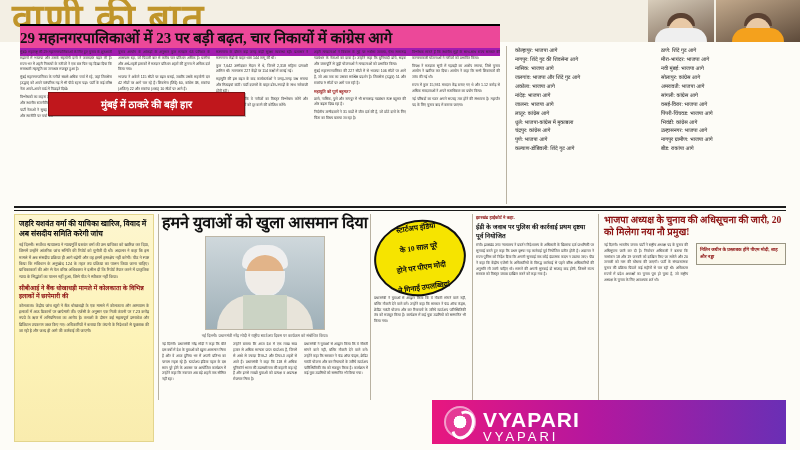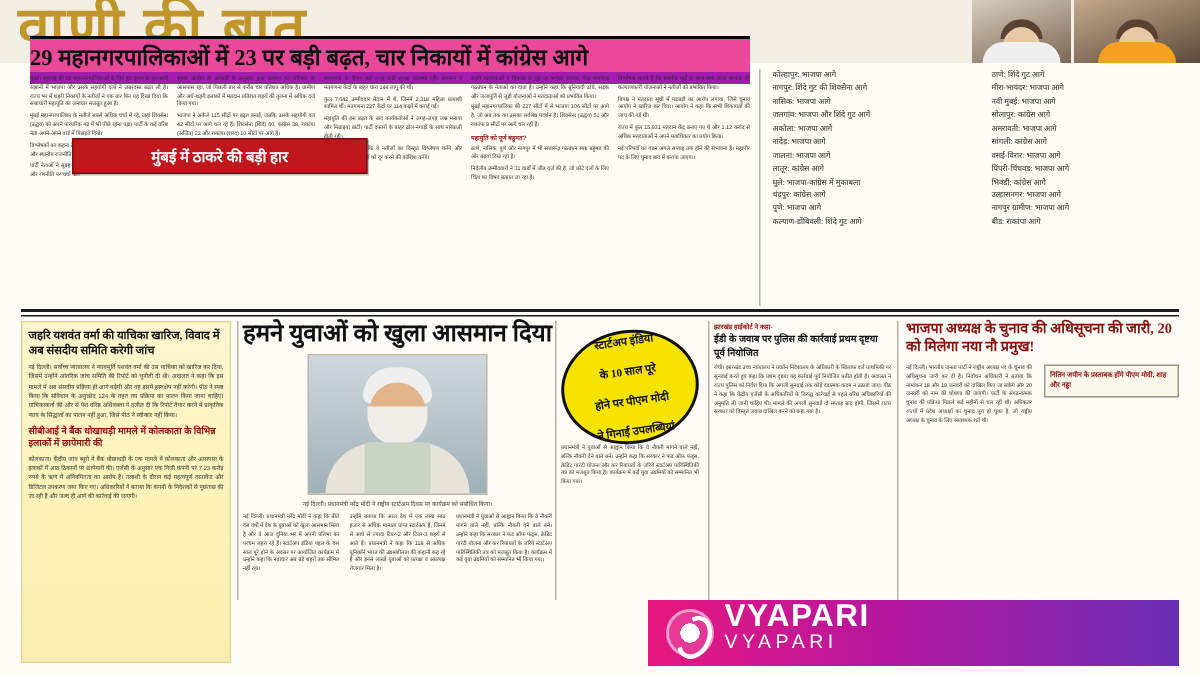--- a/index.html
+++ b/index.html
@@ -173,21 +173,21 @@
   .col6 .g2{position:absolute;left:92px;top:0;width:90px;}
   .col6 .note{
     border:1px solid #9a9684;padding:3px;font-size:4.6px;line-height:1.5;
     color:#8c1111;font-weight:bold;background:#fbf8ec;
   }
 
   
   .ad{
     position:absolute;left:432px;top:400px;width:354px;height:44px;
     background:linear-gradient(90deg,#e8177f 0%, #b5179e 45%, #6a2fb5 100%);
-    display:flex;align-items:flex-start;gap:10px;padding-left:51px;box-sizing:border-box;
+    display:flex;align-items:flex-end;gap:10px;padding-left:51px;box-sizing:border-box;
   }
   .ad .swirl{
     position:absolute;left:12px;top:6px;width:32px;height:32px;border-radius:50%;
     background:radial-gradient(circle at 50% 50%, #fff 0 28%, rgba(255,255,255,.15) 29% 100%);
     box-shadow:0 0 0 2px rgba(255,255,255,.5) inset;
   }
   .ad .swirl:after{
     content:"";position:absolute;left:8px;top:4px;width:16px;height:24px;
     border:3px solid #fff;border-radius:50%;border-left-color:transparent;transform:rotate(25deg);
   }

